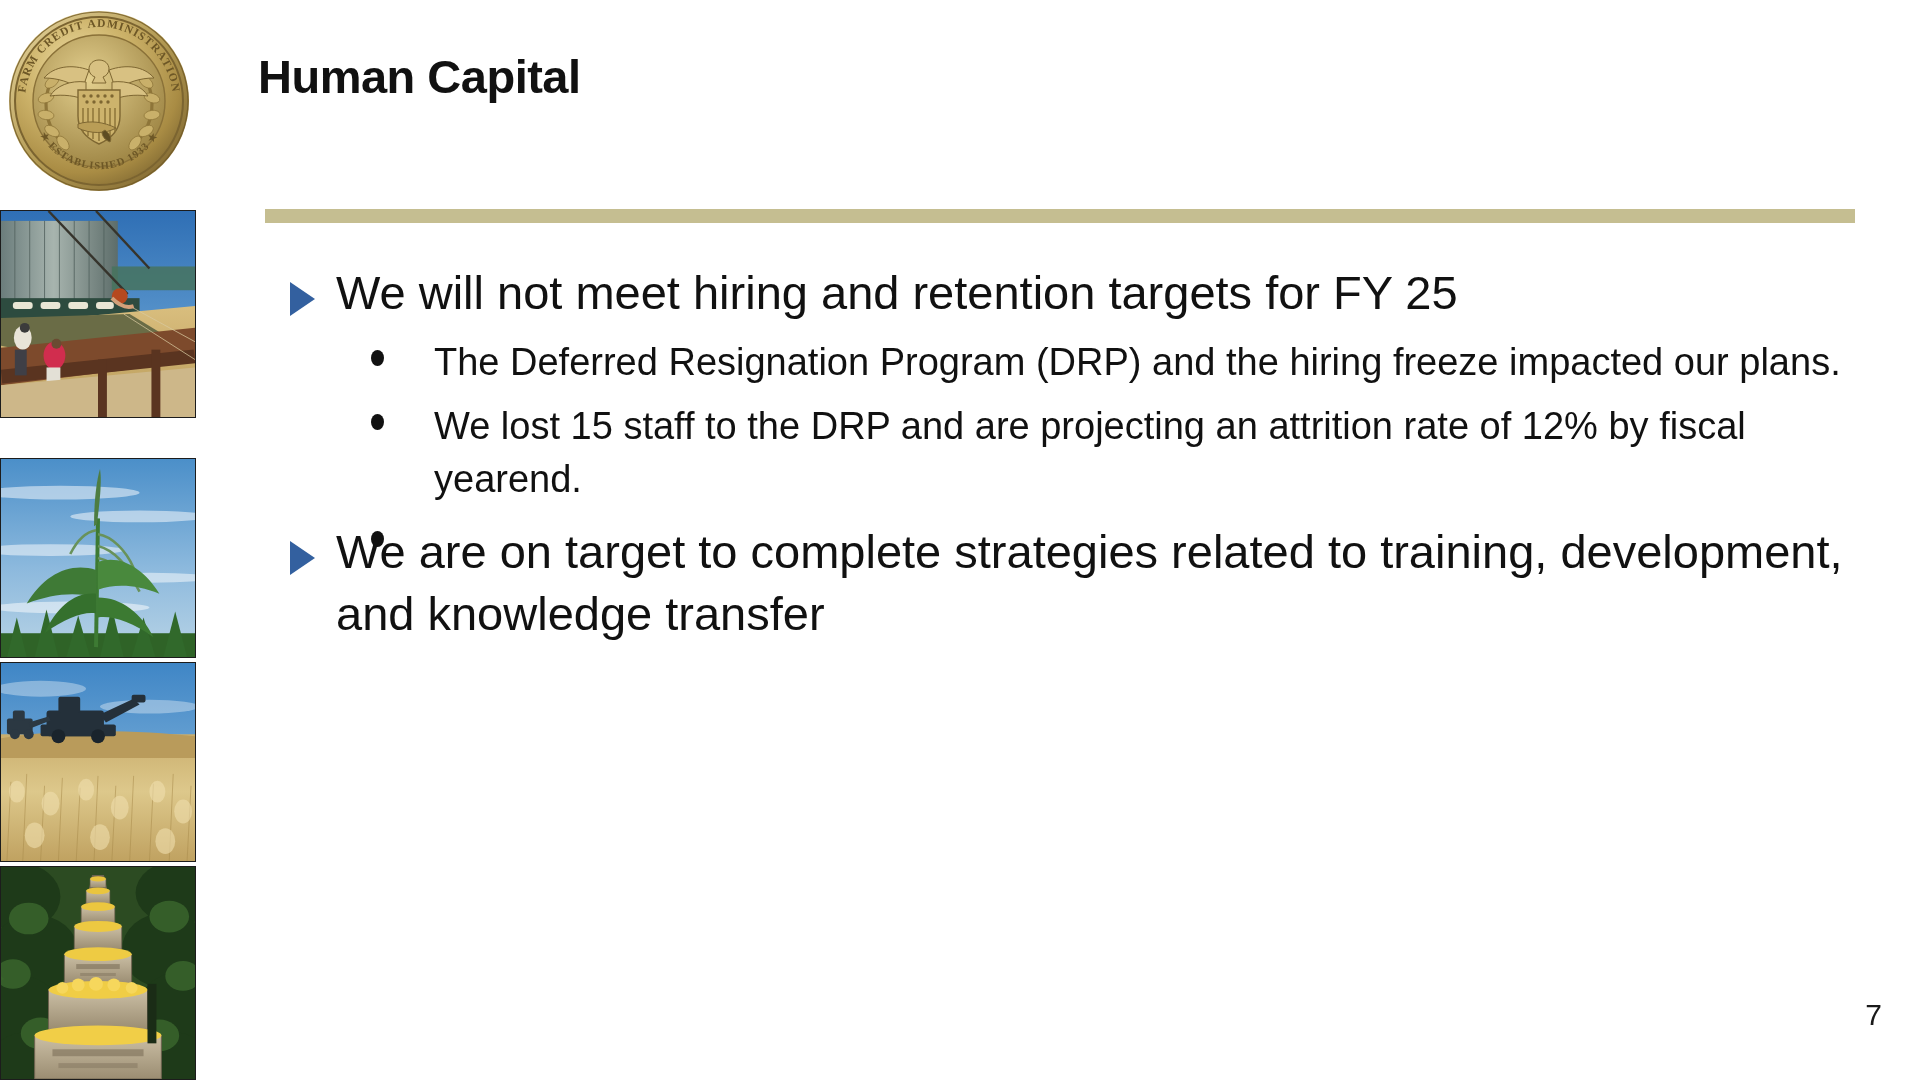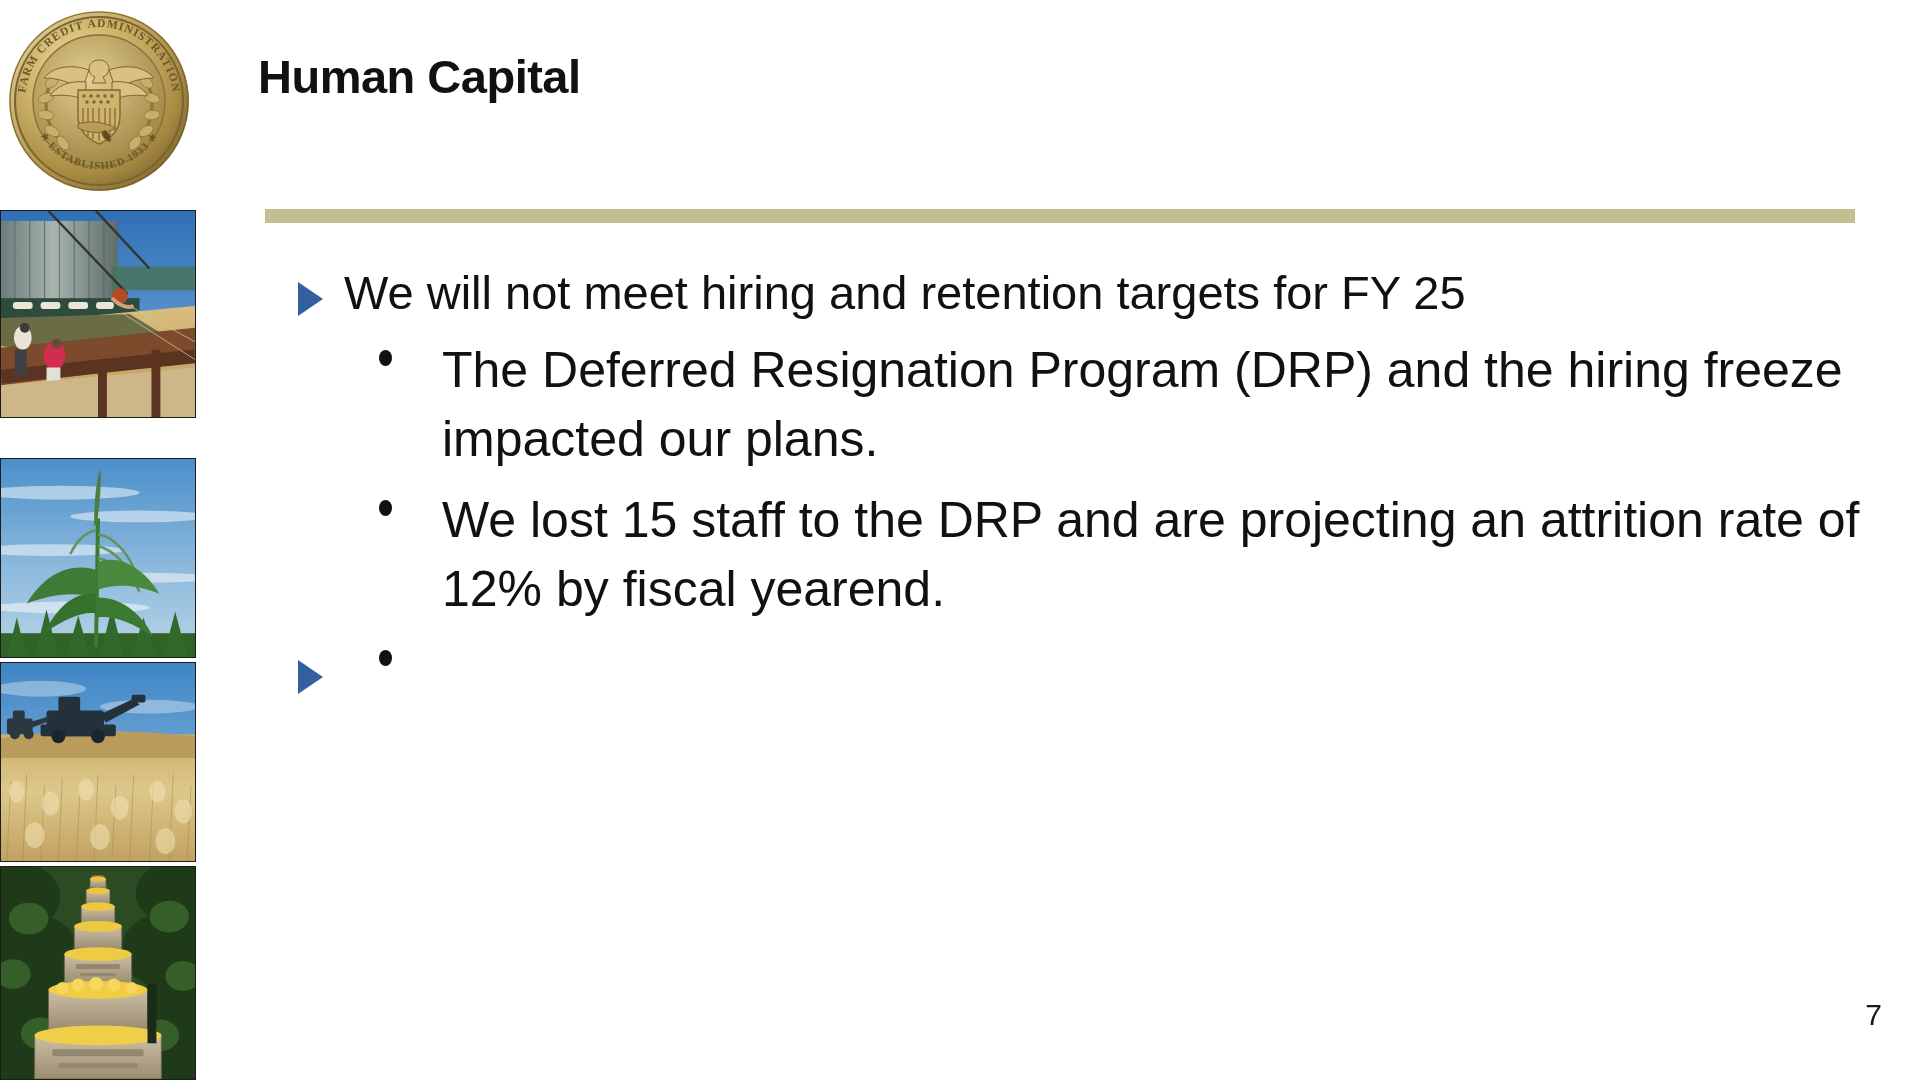--- a/index.html
+++ b/index.html
@@ -78,21 +78,21 @@
     left: 265px;
     top: 209px;
     width: 1590px;
     height: 14px;
     background: #c5be91;
   }
 
   
   #body {
     position: absolute;
-    left: 266px;
+    left: 258px;
     top: 262px;
     width: 1620px;
   }
 
   .lvl1 {
     position: relative;
     display: block;
     padding-left: 78px;
     margin-bottom: 4px;
     font-size: 47px;
@@ -111,21 +111,21 @@
   }
 
   .sublist {
     margin: 12px 0 16px 0;
   }
   .lvl2 {
     position: relative;
     display: block;
     padding-left: 176px;
     margin-bottom: 12px;
-    font-size: 50px;
+    font-size: 38px;
     line-height: 1.38;
     color: #111111;
   }
   .lvl2 .dot {
     position: absolute;
     left: 113px;
     top: 14px;
     width: 13px;
     height: 16px;
     border-radius: 50%;
@@ -513,19 +513,20 @@
         <span class="dot"></span>
         <span>We lost 15 staff to the DRP and are projecting an attrition rate of 12% by fiscal yearend.</span>
       </div>
       <div class="lvl2">
         <span class="dot"></span>
       </div>
     </div>
 
     <div class="lvl1">
       <span class="tri"></span>
+      <span>We are on target to complete strategies related to training, development, and knowledge transfer</span>
     </div>
 
   </div>
 
   <div id="page-number">7</div>
 
 </div>
 
 </body></html>

